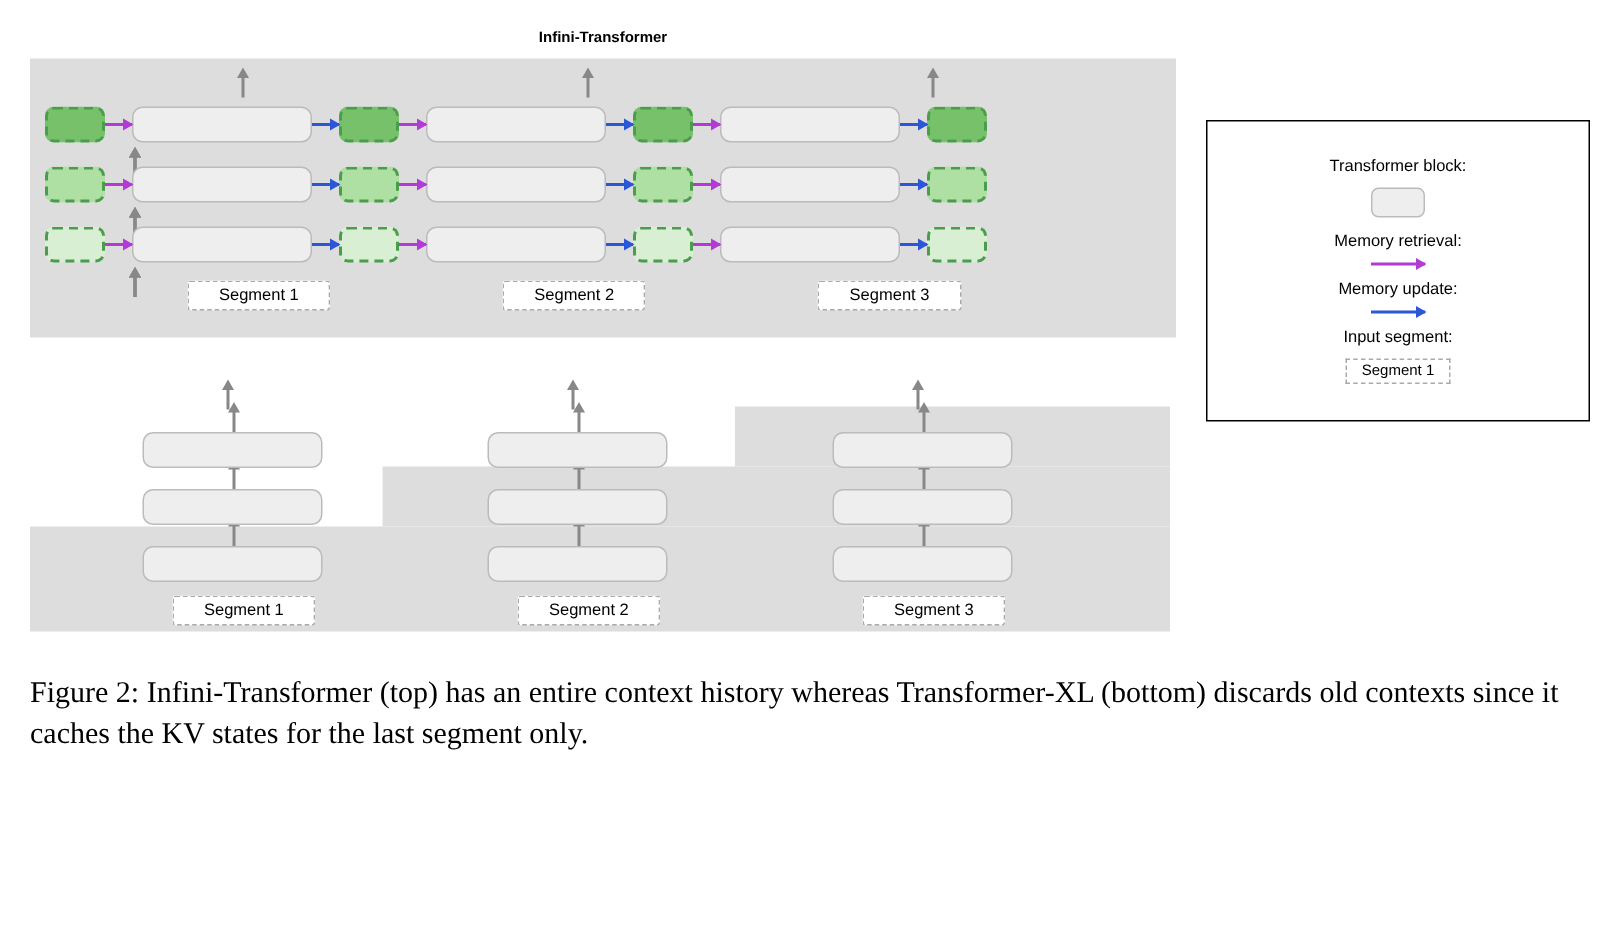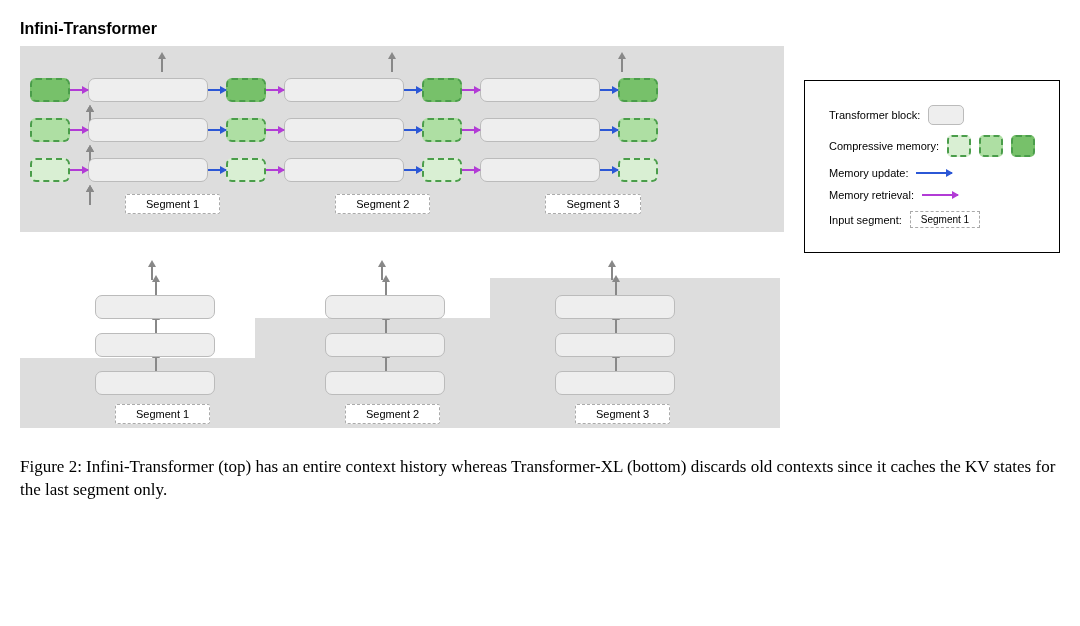--- a/index.html
+++ b/index.html
@@ -14,23 +14,23 @@
     margin: 0 auto;
   }
   .main-area {
     display: flex;
     gap: 20px;
   }
   .left-col {
     flex: 1;
   }
   .title {
-    text-align: left;
+    text-align: center;
     font-weight: bold;
-    font-size: 16px;
+    font-size: 10px;
     margin-bottom: 8px;
   }
   .panel {
     background: #ddd;
     padding: 10px 10px 18px 10px;
     position: relative;
   }
   .row {
     position: relative;
     height: 40px;
@@ -108,21 +108,22 @@
     border: 1px solid #000;
     padding: 14px 12px;
     font-size: 11px;
     align-self: flex-start;
     margin-top: 60px;
   }
   .legend-row {
     display: flex;
     align-items: center;
     gap: 8px;
-    margin: 10px 12px;
+    margin: 10px 0;
+    flex-direction: column;
   }
   .legend-row span:first-child { flex: 0 0 auto; }
   .swatch-block {
     background: #eee;
     border: 1px solid #bbb;
     border-radius: 5px;
     width: 34px; height: 18px;
   }
   .swatch-mem {
     border: 2px dashed #4a9d4a;
@@ -162,21 +163,21 @@
     width: 2px; height: 14px; background:#888;
   }
   .xl-out::before {
     content:""; position:absolute; left:-3px; top:-6px;
     border-bottom:7px solid #888;
     border-left:4px solid transparent;
     border-right:4px solid transparent;
   }
   .caption {
     font-family: Georgia, 'Times New Roman', serif;
-    font-size: 17px;
+    font-size: 20px;
     margin-top: 28px;
     line-height: 1.35;
   }
 </style>
 </head>
 <body>
 
 <div class="page">
   <div class="main-area">
     <div class="left-col">
@@ -313,34 +314,28 @@
         <div style="position:absolute; bottom:4px; left:555px" class="seg-label">Segment 3</div>
       </div>
     </div>
 
     <div class="legend">
       <div class="legend-row">
         <span>Transformer block:</span>
         <div class="swatch-block"></div>
       </div>
       <div class="legend-row">
-        <span>Compressive memory:</span>
-        <div class="swatch-mem mem-l"></div>
-        <div class="swatch-mem mem-m"></div>
-        <div class="swatch-mem mem-d"></div>
+        <span>Memory retrieval:</span>
+        <div class="swatch-arrow purple" style="background:#b23bd6;color:#b23bd6"></div>
       </div>
       <div class="legend-row">
         <span>Memory update:</span>
         <div class="swatch-arrow blue" style="background:#2b57d6;color:#2b57d6"></div>
       </div>
       <div class="legend-row">
-        <span>Memory retrieval:</span>
-        <div class="swatch-arrow purple" style="background:#b23bd6;color:#b23bd6"></div>
-      </div>
-      <div class="legend-row">
         <span>Input segment:</span>
         <div class="swatch-seg">Segment 1</div>
       </div>
     </div>
   </div>
 
   <div class="caption">Figure 2: Infini-Transformer (top) has an entire context history whereas Transformer-XL (bottom) discards old contexts since it caches the KV states for the last segment only.</div>
 </div>
 
 </body></html>

